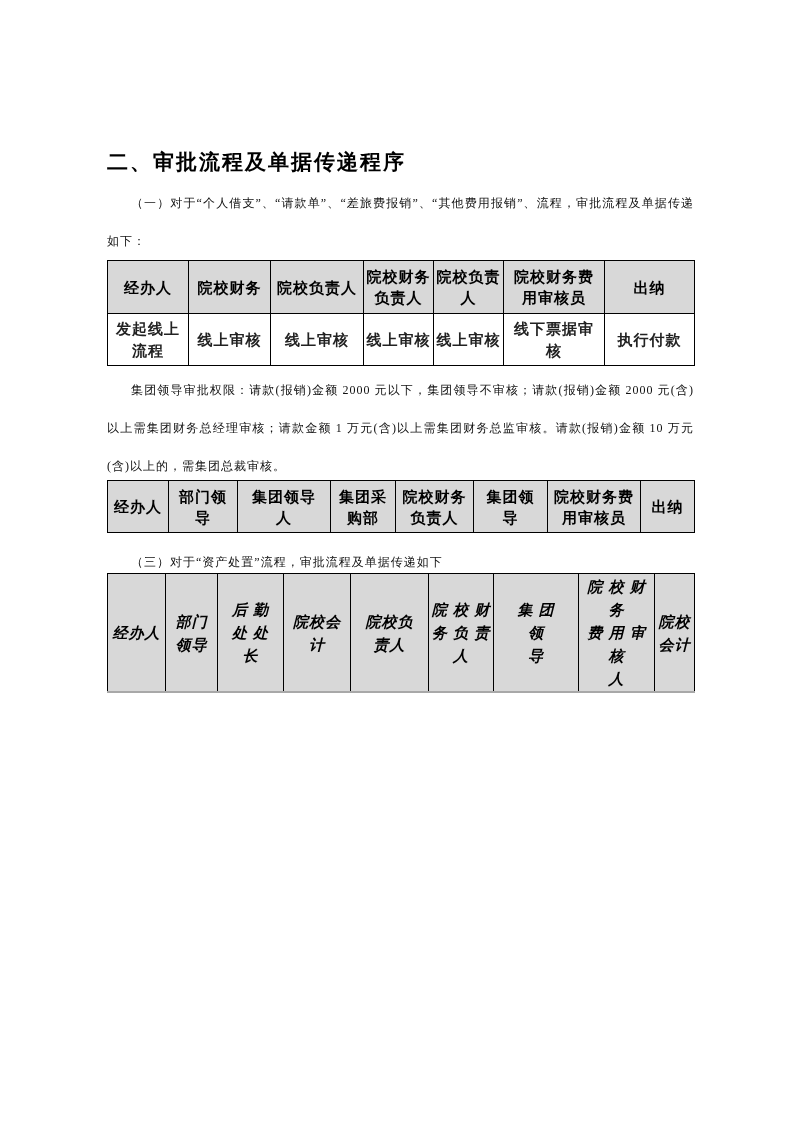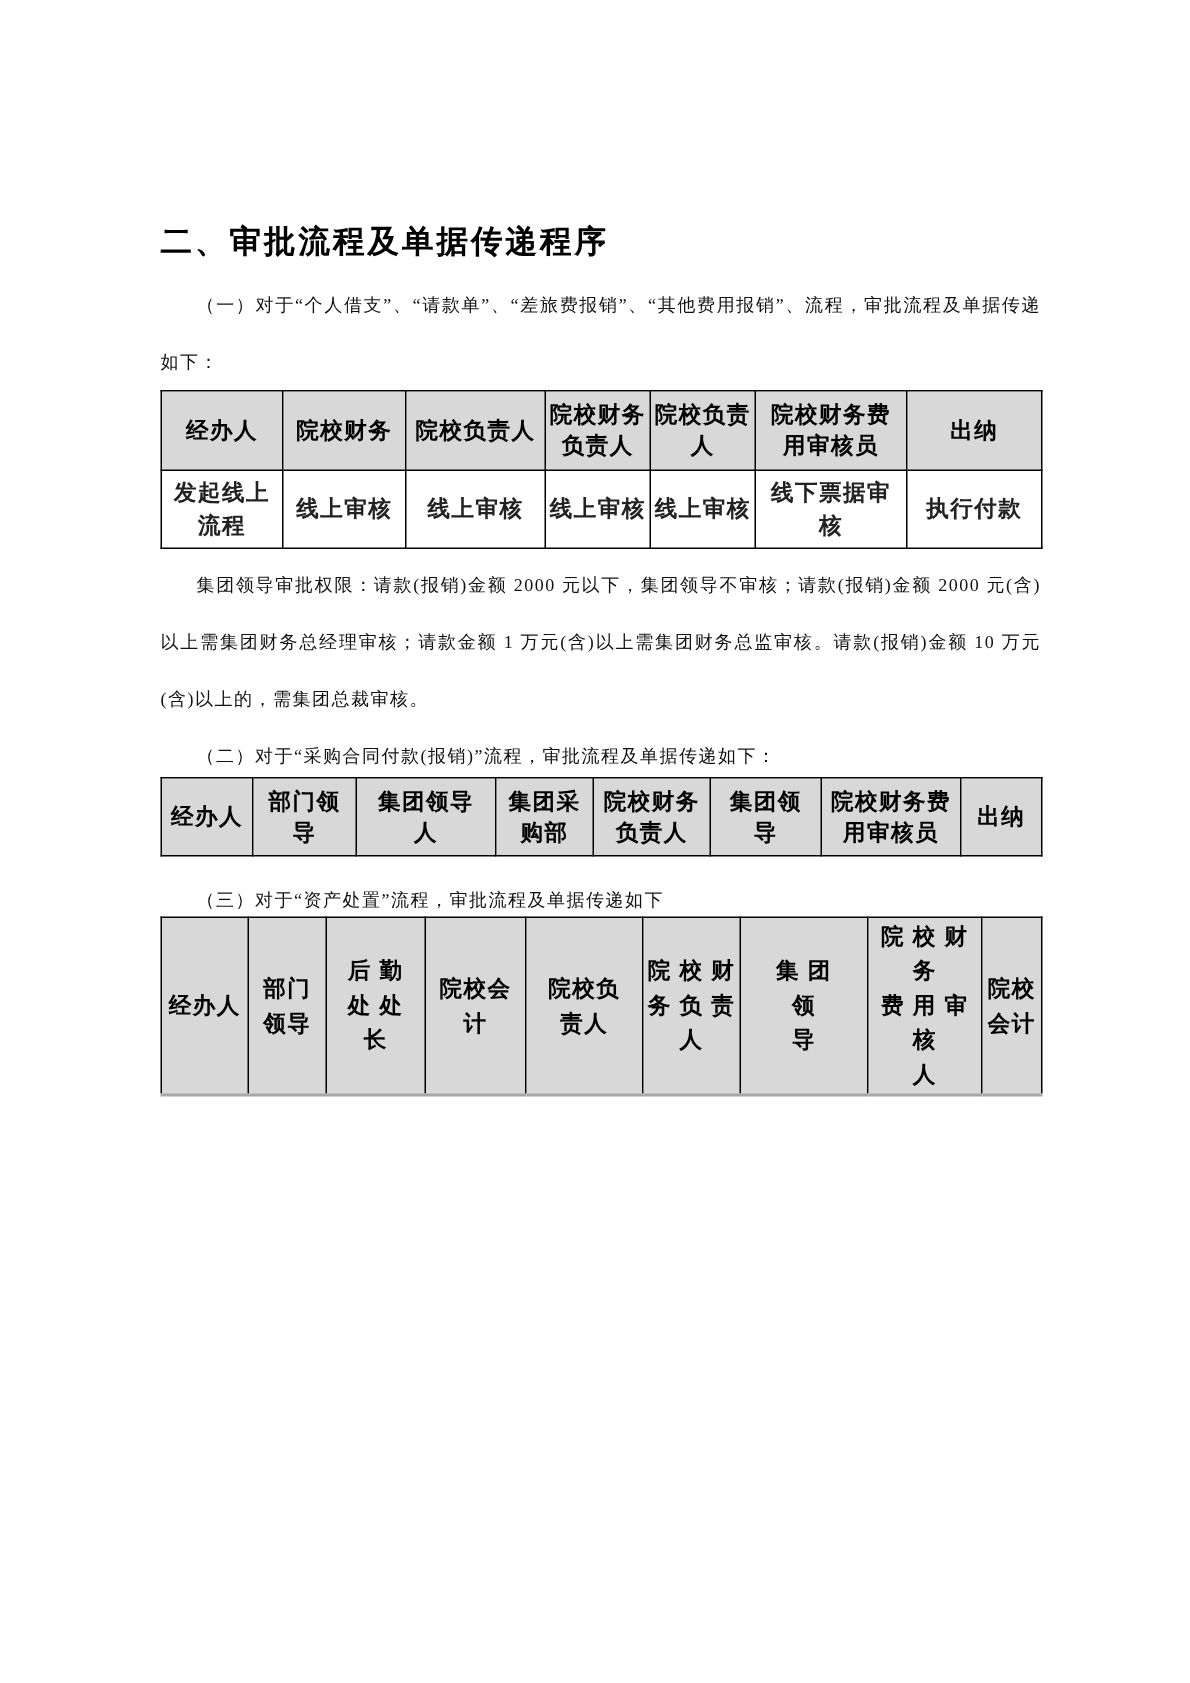--- a/index.html
+++ b/index.html
@@ -40,21 +40,21 @@
     font-family:"Liberation Sans","DejaVu Sans",sans-serif;
     font-weight:bold;font-size:15px;line-height:21px;letter-spacing:1px;
   }
   td{
     font-family:"Liberation Serif","DejaVu Serif",serif;
     font-size:15px;line-height:22px;letter-spacing:1px;color:#222;
   }
   .t1 .hrow{height:53px;} .t1 .brow{height:52px;font-weight:bold;}
   .t2 .hrow{height:52px;} .t2 .brow{height:48px;}
   .t3 .hrow{height:75px;} .t3 th{line-height:23px;}
-  .t3 .hrow th{border-bottom:2px solid #a8a8a8;}
+  .t3 .hrow th{border-bottom:2px solid #a8a8a8;font-style:italic;}
 </style>
 </head>
 <body>
 
 <div class="page">
 
   <h1 class="heading">二、审批流程及单据传递程序</h1>
 
   <p class="para p1">（一）对于“个人借支”、“请款单”、“差旅费报销”、“其他费用报销”、流程，审批流程及单据传递如下：</p>
 
@@ -89,21 +89,20 @@
       <td>线上审核</td>
       <td>线下票据审
 核</td>
       <td>执行付款</td>
     </tr>
   </tbody>
     </table>
 
   <p class="para p2">集团领导审批权限：请款(报销)金额 2000 元以下，集团领导不审核；请款(报销)金额 2000 元(含)以上需集团财务总经理审核；请款金额 1 万元(含)以上需集团财务总监审核。请款(报销)金额 10 万元(含)以上的，需集团总裁审核。</p>
 
-  <p class="para p3">（二）对于“采购合同付款(报销)”流程，审批流程及单据传递如下：</p>
 
   <table class="t2">
     <colgroup>
       <col style="width:61px">
         <col style="width:69px">
         <col style="width:93px">
       <col style="width:65px">
         <col style="width:78px">
         <col style="width:74px">
       <col style="width:93px">

